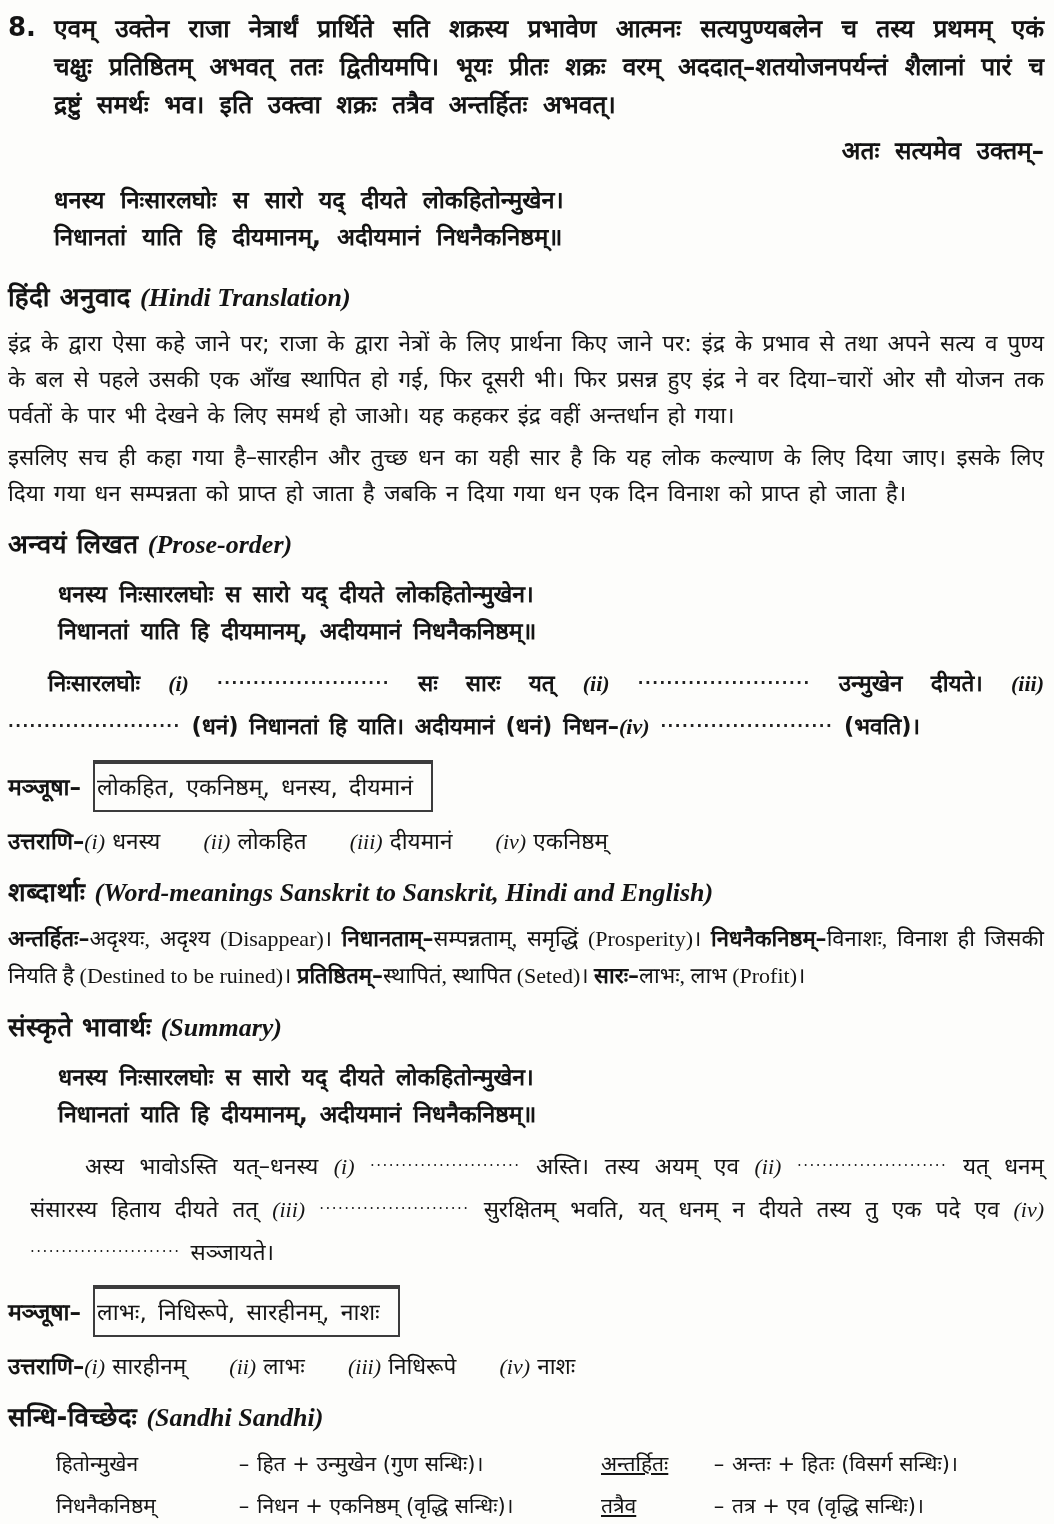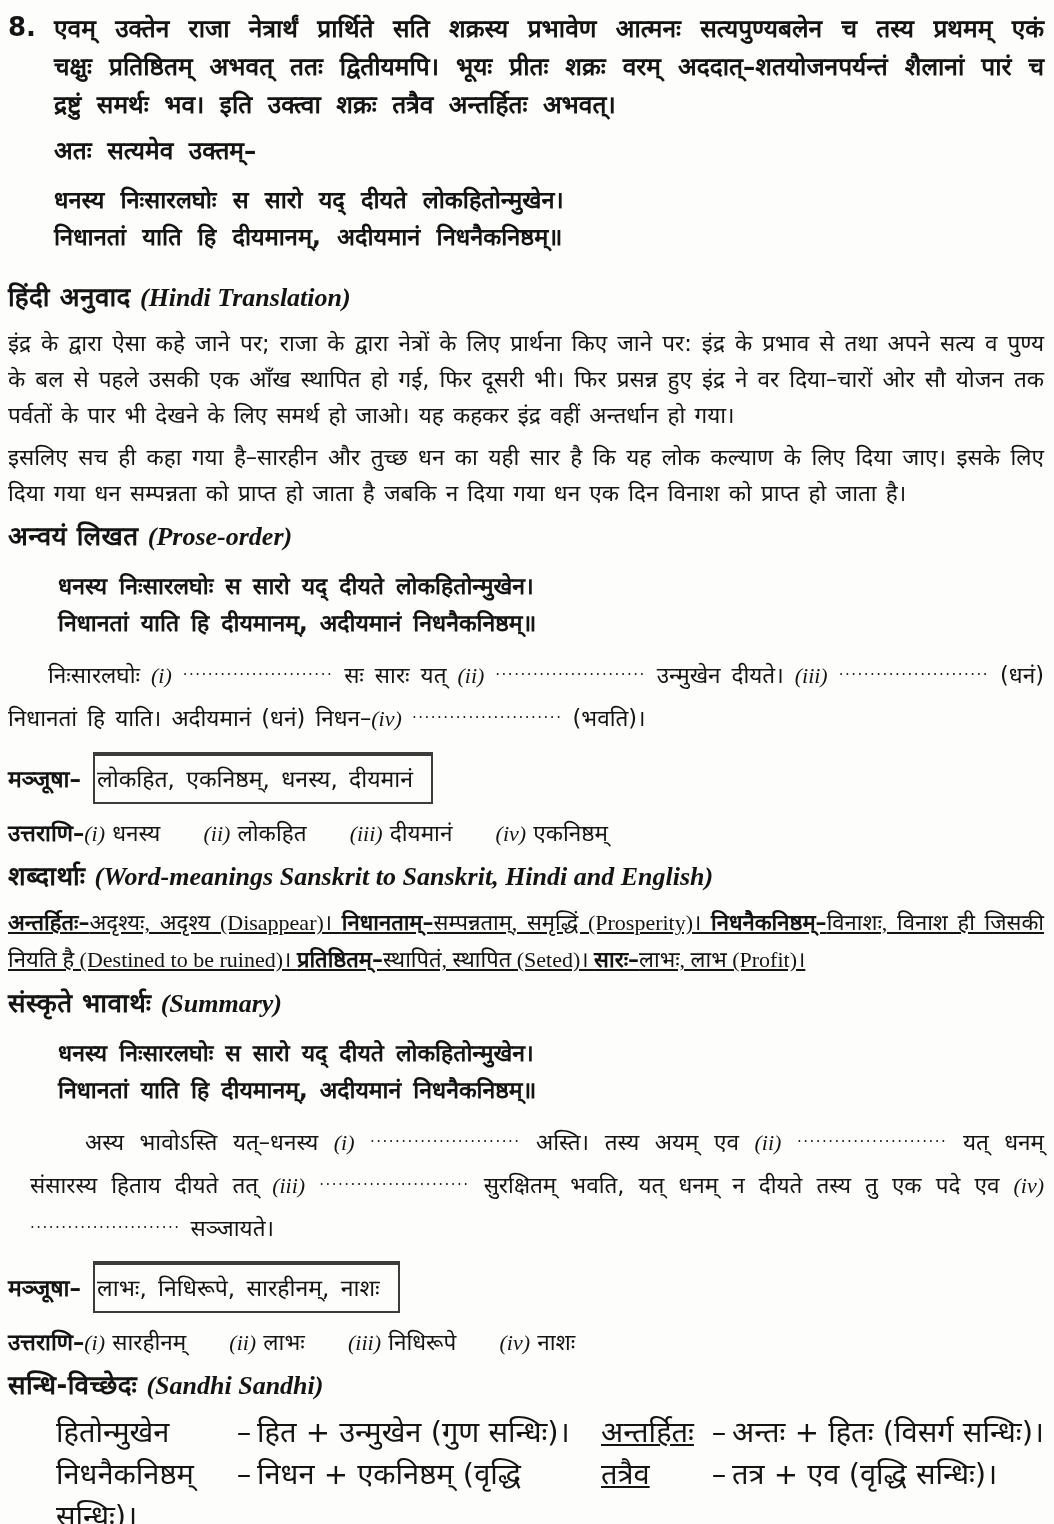--- a/index.html
+++ b/index.html
@@ -13,67 +13,67 @@
     font-family:"DejaVu Sans","Liberation Sans",sans-serif;
     overflow:hidden;
   }
   p { margin:0; }
 
   
   .sh-row { display:flex; align-items:flex-start; }
   .qnum { font-size:26px; font-weight:700; width:46px; flex:none; padding-top:2px; }
   .sh-body { flex:1; }
   .sh-text { font-size:24.5px; font-weight:700; line-height:38px; word-spacing:7px; text-align:justify; }
-  .atah { margin-top:8px; text-align:left; }
+  .atah { margin-top:8px; text-align:right; }
   .sh-verse { font-size:23.5px; font-weight:700; line-height:37px; word-spacing:8px; }
   .v-first { margin-top:12px; }
 
   
   .sec-h { margin:0; font-size:26px; line-height:34px; }
   .h-dev { font-weight:700; letter-spacing:0.5px; }
   .h-en  { font-family:"Liberation Serif",serif; font-weight:700;font-style:italic; }
 
   
   .para { font-size:22.5px; line-height:36px; text-align:justify; word-spacing:2px; }
 
   
   .pv { margin-left:50px; font-size:23px; font-weight:700; line-height:37px; word-spacing:4px; }
 
   
   .fill { font-size:22.5px; line-height:42px; text-align:justify; word-spacing:3px; }
-  .ind40 { text-indent:40px; }
+  .ind40 { text-indent:40px;font-weight:bold; }
   .ind55 { text-indent:55px;margin-left:22px; }
   .rn { font-family:"Liberation Serif",serif; font-style:italic; font-size:22px; }
   .dots { font-size:15px; letter-spacing:1.5px; vertical-align:3px; color:#222; white-space:nowrap; }
   .paren { white-space:nowrap; }
 
   
   .manjusha { display:flex; align-items:center; gap:12px; font-size:23px; }
   .mj-label { font-weight:700; flex:none; }
   .mj-box { border:2px solid #3c3c3c; border-top-width:4px; padding:6px 18px 8px 2px; word-spacing:4px; }
 
   
   .answers { font-size:22.5px; line-height:34px; }
   .ans-label { font-weight:700; }
   .ans { margin-right:36px; white-space:nowrap; }
 
   
-  .wm { font-size:22px; line-height:37px; text-align:justify;text-decoration:underline; }
+  .wm { font-size:22px; line-height:37px; text-align:justify; }
   .wm b { font-weight:700; }
   .wm .latin { font-family:"Liberation Serif",serif; }
 
   
-  .sandhi-row { display:grid; grid-template-columns:545px 1fr; padding-left:48px; font-size:29px; line-height:42px; }
+  .sandhi-row { display:grid; grid-template-columns:545px 1fr; padding-left:48px; font-size:21px; line-height:42px; }
   .s-term-l { display:inline-block; min-width:175px; }
   .s-term-r { display:inline-block; min-width:105px;text-decoration:underline; }
   .s-dash { display:inline-block; min-width:26px; text-align:center; }
 
   
   .mt6{margin-top:6px;} .mt8{margin-top:8px;} .mt10{margin-top:10px;} .mt12{margin-top:12px;}
-  .mt14{margin-top:14px;} .mt20{margin-top:8px;} .mt24{margin-top:24px;}
+  .mt14{margin-top:14px;} .mt20{margin-top:16px;} .mt24{margin-top:24px;}
 </style>
 </head>
 <body>
 
 <div class="page">
 
   <section>
     <div class="sh-row">
       <span class="qnum">8.</span>
       <div class="sh-body">

